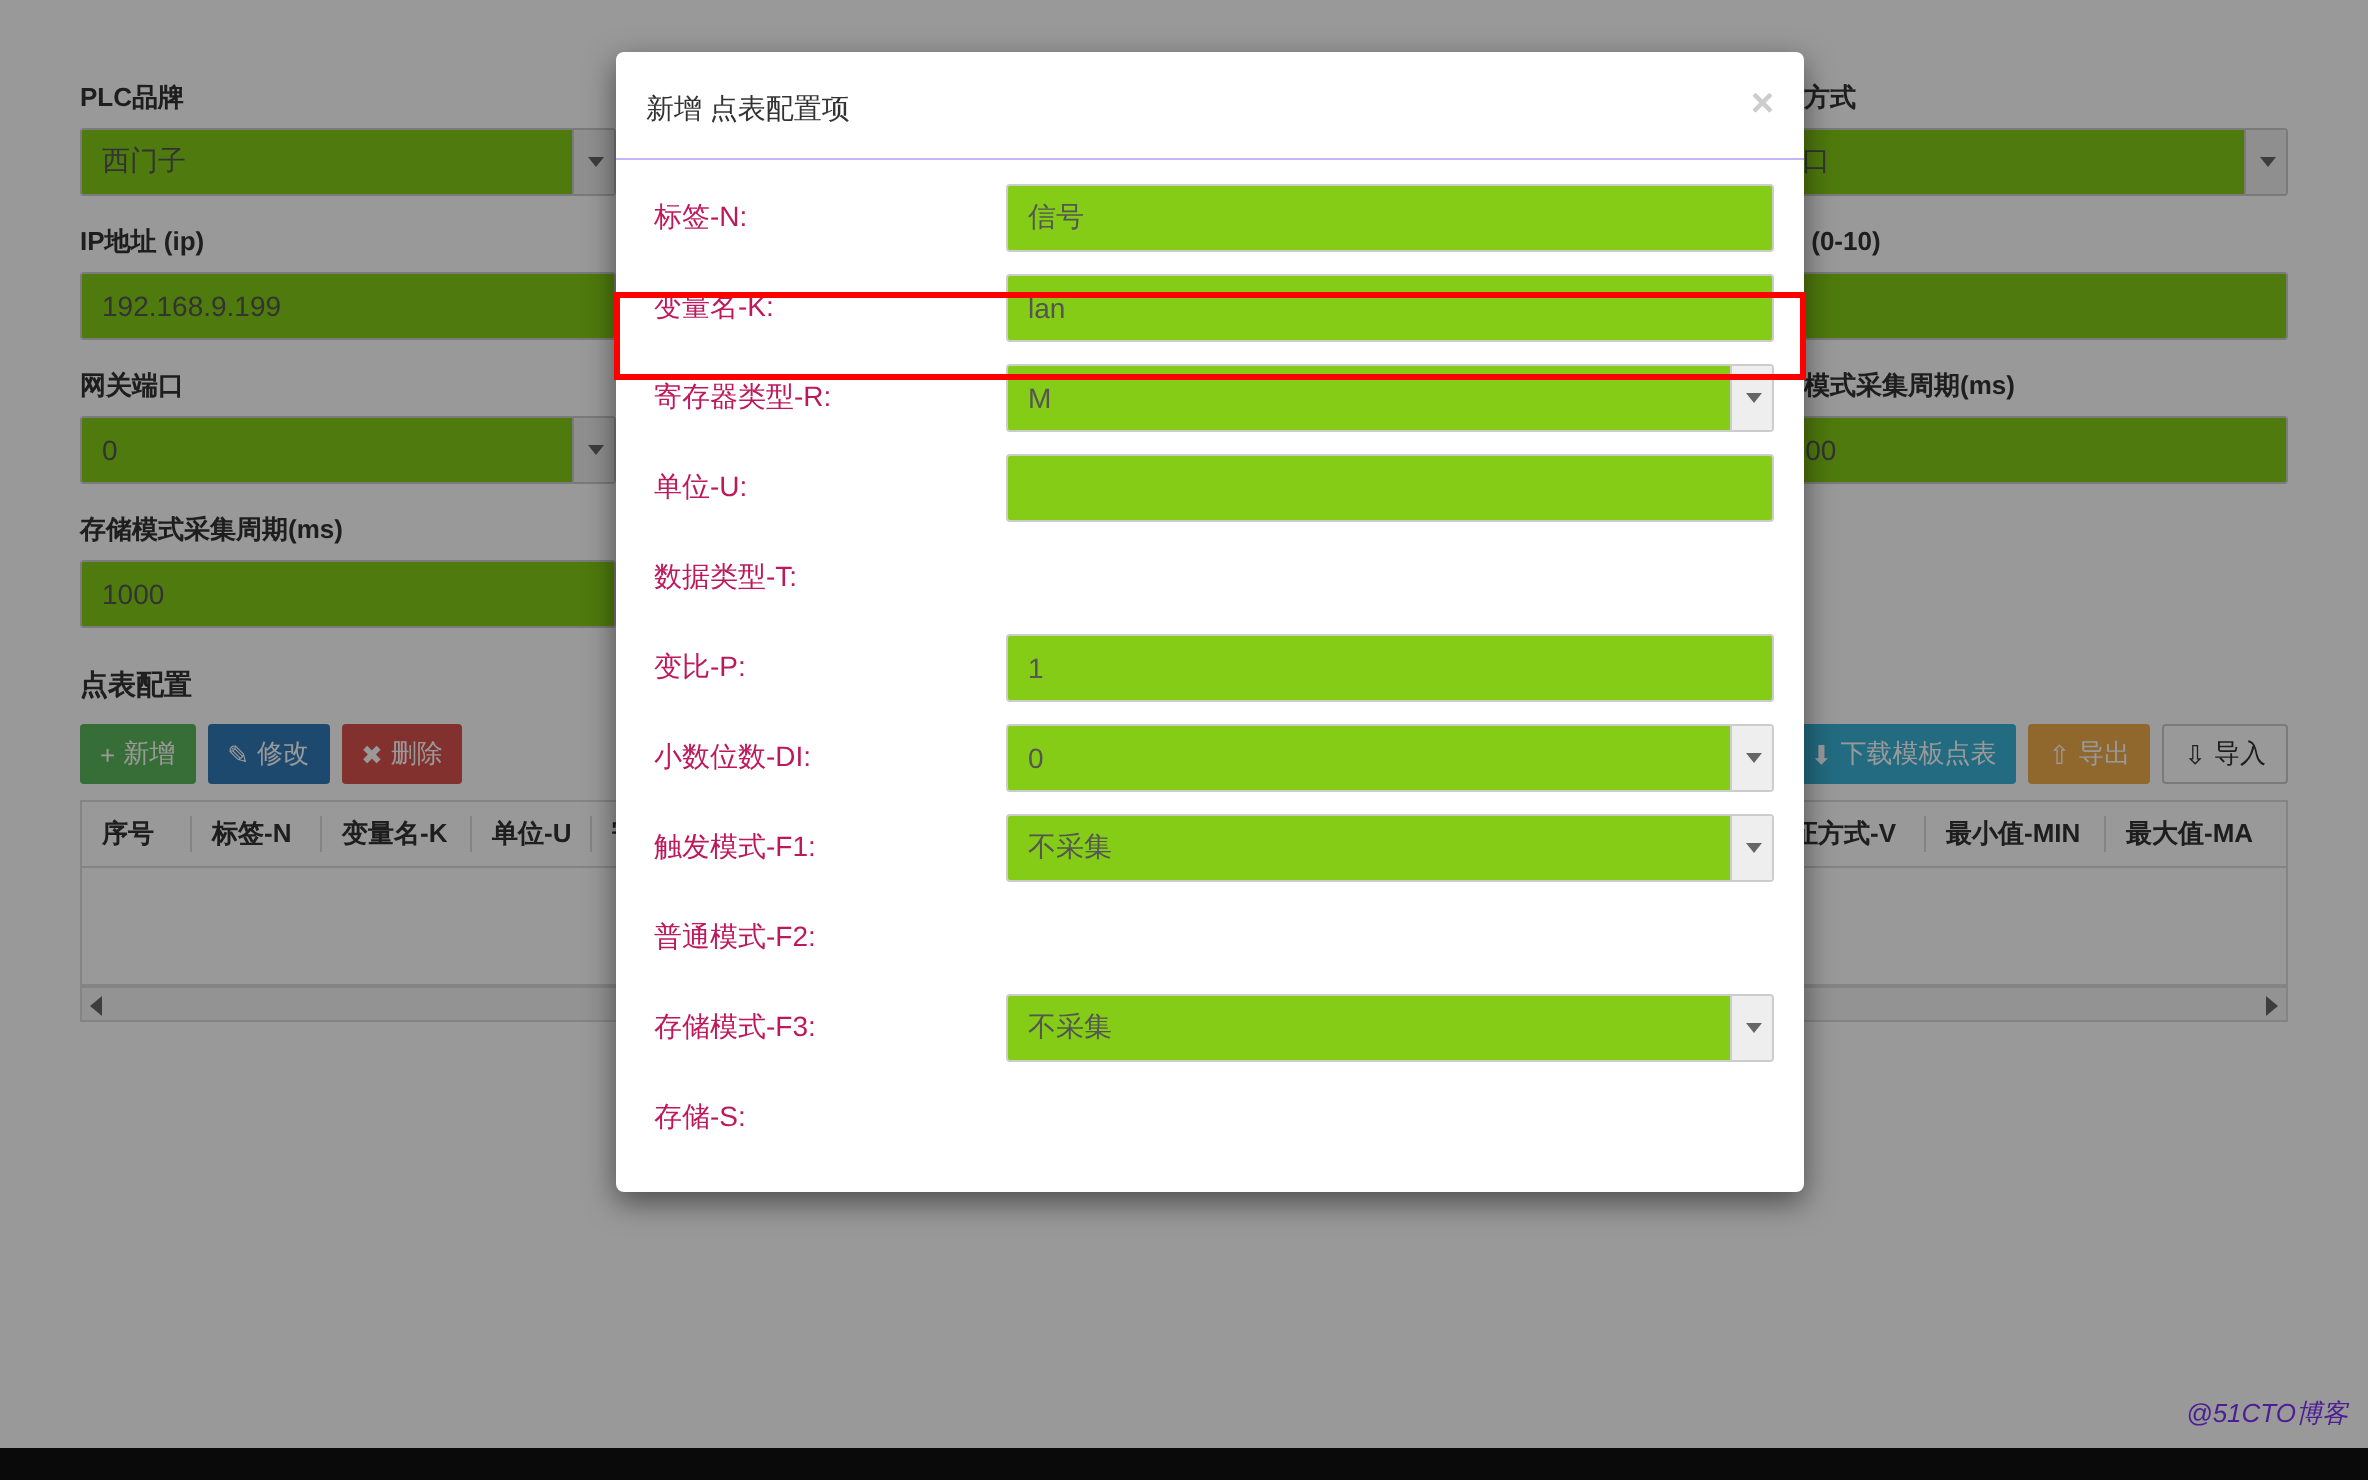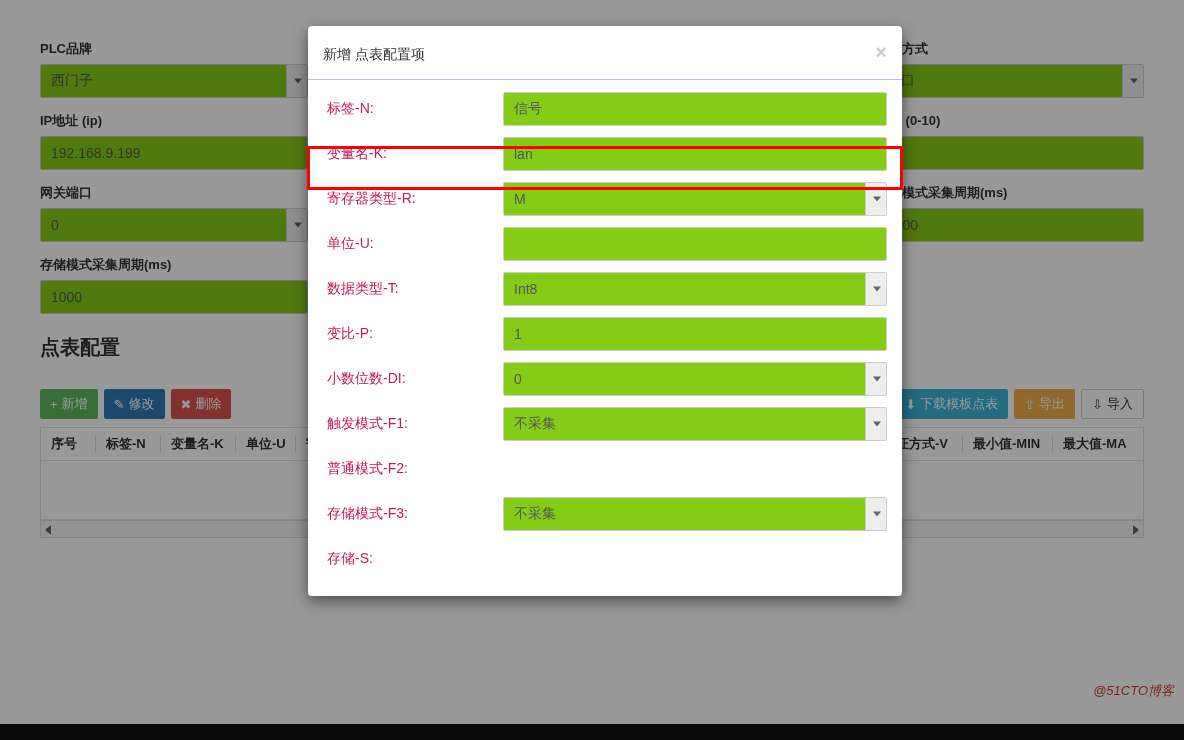--- a/index.html
+++ b/index.html
@@ -7,21 +7,21 @@
 .overlay { position: absolute; inset: 0; background: rgba(0,0,0,0.4); z-index: 5; }
 .bg { position: absolute; inset: 0; padding: 40px; }
 .bg-row { display: flex; gap: 16px; margin-bottom: 14px; }
 .bg-col { flex: 1 1 0; display: flex; flex-direction: column; }
 .bg-col.narrow { flex: 0 0 268px; }
 label.fld { font-weight: 700; font-size: 13px; margin-bottom: 6px; }
 .input, .select { height: 34px; border: 1px solid #ccc; border-radius: 2px; padding: 0 10px; font-size: 14px; color: #555; background: #84cc16; width: 100%; }
 .select-wrap { position: relative; }
 .select-wrap::after { content:""; position:absolute; right:1px; top:1px; bottom:1px; width:20px; background:#eee; border-left:1px solid #ccc; }
 .select-wrap .caret { position:absolute; right:6px; top:50%; transform:translateY(-50%); width:0; height:0; border-left:4px solid transparent; border-right:4px solid transparent; border-top:5px solid #666; z-index:2; }
-.section-title { font-weight:700; font-size:20px; margin: 20px 0 28px; }
+.section-title { font-weight:700; font-size:14px; margin: 20px 0 10px; }
 .btn { display:inline-flex; align-items:center; gap:4px; height:30px; padding:0 10px; border:none; border-radius:2px; color:#fff; font-size:13px; cursor:pointer; }
 .btn.green { background:#5cb85c; } .btn.blue { background:#337ab7; } .btn.red { background:#d9534f; }
 .btn.teal { background:#39b3d7; } .btn.orange { background:#f0ad4e; } .btn.gray { background:#fff; color:#333; border:1px solid #ccc; }
 .btn-row { display:flex; gap:6px; margin-bottom:8px; }
 .btn-right { margin-left:auto; display:flex; gap:6px; }
 .table-head { display:flex; border:1px solid #ddd; background:#fff; height:34px; align-items:center; font-weight:700; font-size:13px; }
 .table-head > div { padding:0 10px; border-right:1px solid #ddd; white-space:nowrap; }
 .table-empty { border:1px solid #ddd; border-top:none; padding:20px; color:#888; font-size:13px; text-align:right; padding-right:300px; }
 .scrollbar { height:18px; border:1px solid #ddd; background:#f5f5f5; position:relative; }
 .scrollbar::before, .scrollbar::after { content:""; position:absolute; top:3px; width:10px; height:10px; }
@@ -36,21 +36,21 @@
 .frow { display:flex; align-items:center; height:45px; }
 .flabel { width:180px; font-size:14px; color:#be185d; padding-left:4px; }
 .fctrl { flex:1; }
 .fctrl .input, .fctrl .select-wrap, .fctrl .numwrap { width:100%; }
 .numwrap { position:relative; }
 .numwrap .spin { position:absolute; right:1px; top:1px; bottom:1px; width:20px; background:#eee; border-left:1px solid #ccc; display:flex; flex-direction:column; }
 .numwrap .spin div { flex:1; display:flex; align-items:center; justify-content:center; }
 .numwrap .up { width:0;height:0;border-left:4px solid transparent;border-right:4px solid transparent;border-bottom:4px solid #666; }
 .numwrap .dn { width:0;height:0;border-left:4px solid transparent;border-right:4px solid transparent;border-top:4px solid #666; }
 .highlight { position:absolute; border:3px solid #ff0000; z-index:20; pointer-events:none; }
-.watermark { position:absolute; right:10px; bottom:40px; color:#7f1d1d; font-size:13px; font-style:italic; z-index:30; }
+.watermark { position:absolute; right:10px; bottom:24px; color:#4c1d95; font-size:13px; font-style:italic; z-index:30; }
 .taskbar { position:absolute; left:0; right:0; bottom:0; height:16px; background:#111; z-index:2; }
 </style>
 </head>
 <body>
 
 <div class="bg">
   <div class="bg-row">
     <div class="bg-col narrow">
       <label class="fld">PLC品牌</label>
       <div class="select-wrap"><input class="input" readonly="" value="西门子" style=""><span class="caret"></span></div>
@@ -158,23 +158,20 @@
         <div class="fctrl">
           <div class="select-wrap"><input class="input" readonly="" value="M" style=""><span class="caret"></span></div>
         </div>
       </div>
     <div class="frow">
         <div class="flabel">单位-U:</div>
         <div class="fctrl"><input class="input" value="" style=""></div>
       </div>
     <div class="frow">
         <div class="flabel">数据类型-T:</div>
-        <div class="fctrl">
-          <div class="select-wrap"><input class="input" readonly="" value="Int8" style=""><span class="caret"></span></div>
-        </div>
       </div>
     <div class="frow">
         <div class="flabel">变比-P:</div>
         <div class="fctrl"><input class="input" value="1" style=""></div>
       </div>
     <div class="frow">
         <div class="flabel">小数位数-DI:</div>
         <div class="fctrl">
           <div class="select-wrap"><input class="input" readonly="" value="0" style=""><span class="caret"></span></div>
         </div>

